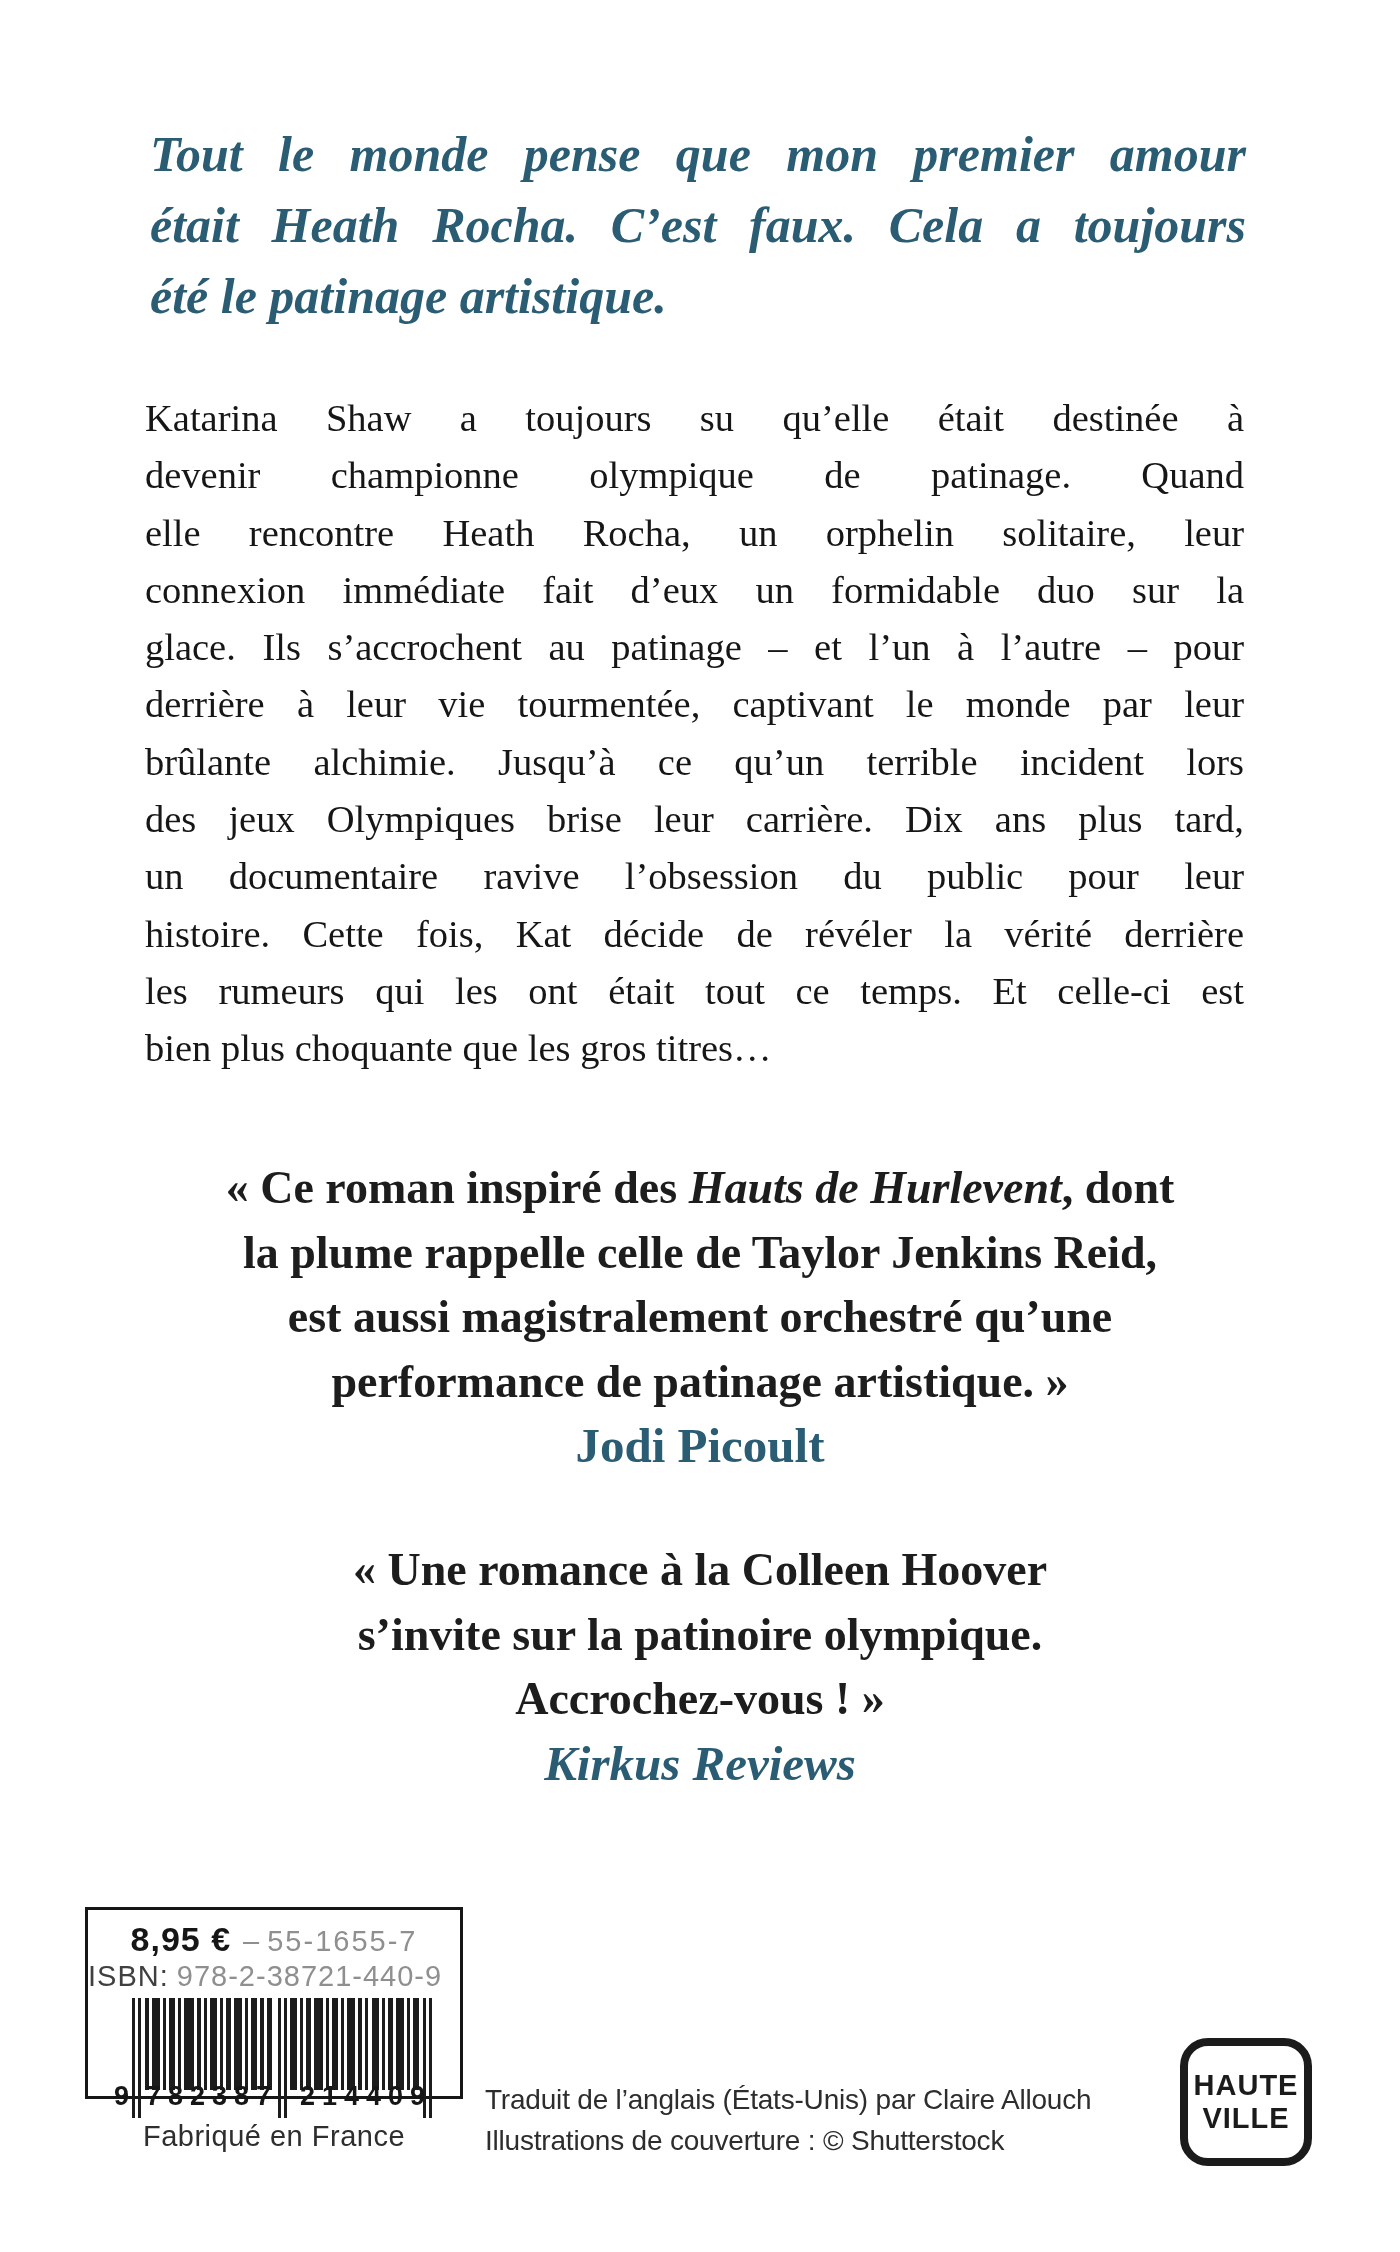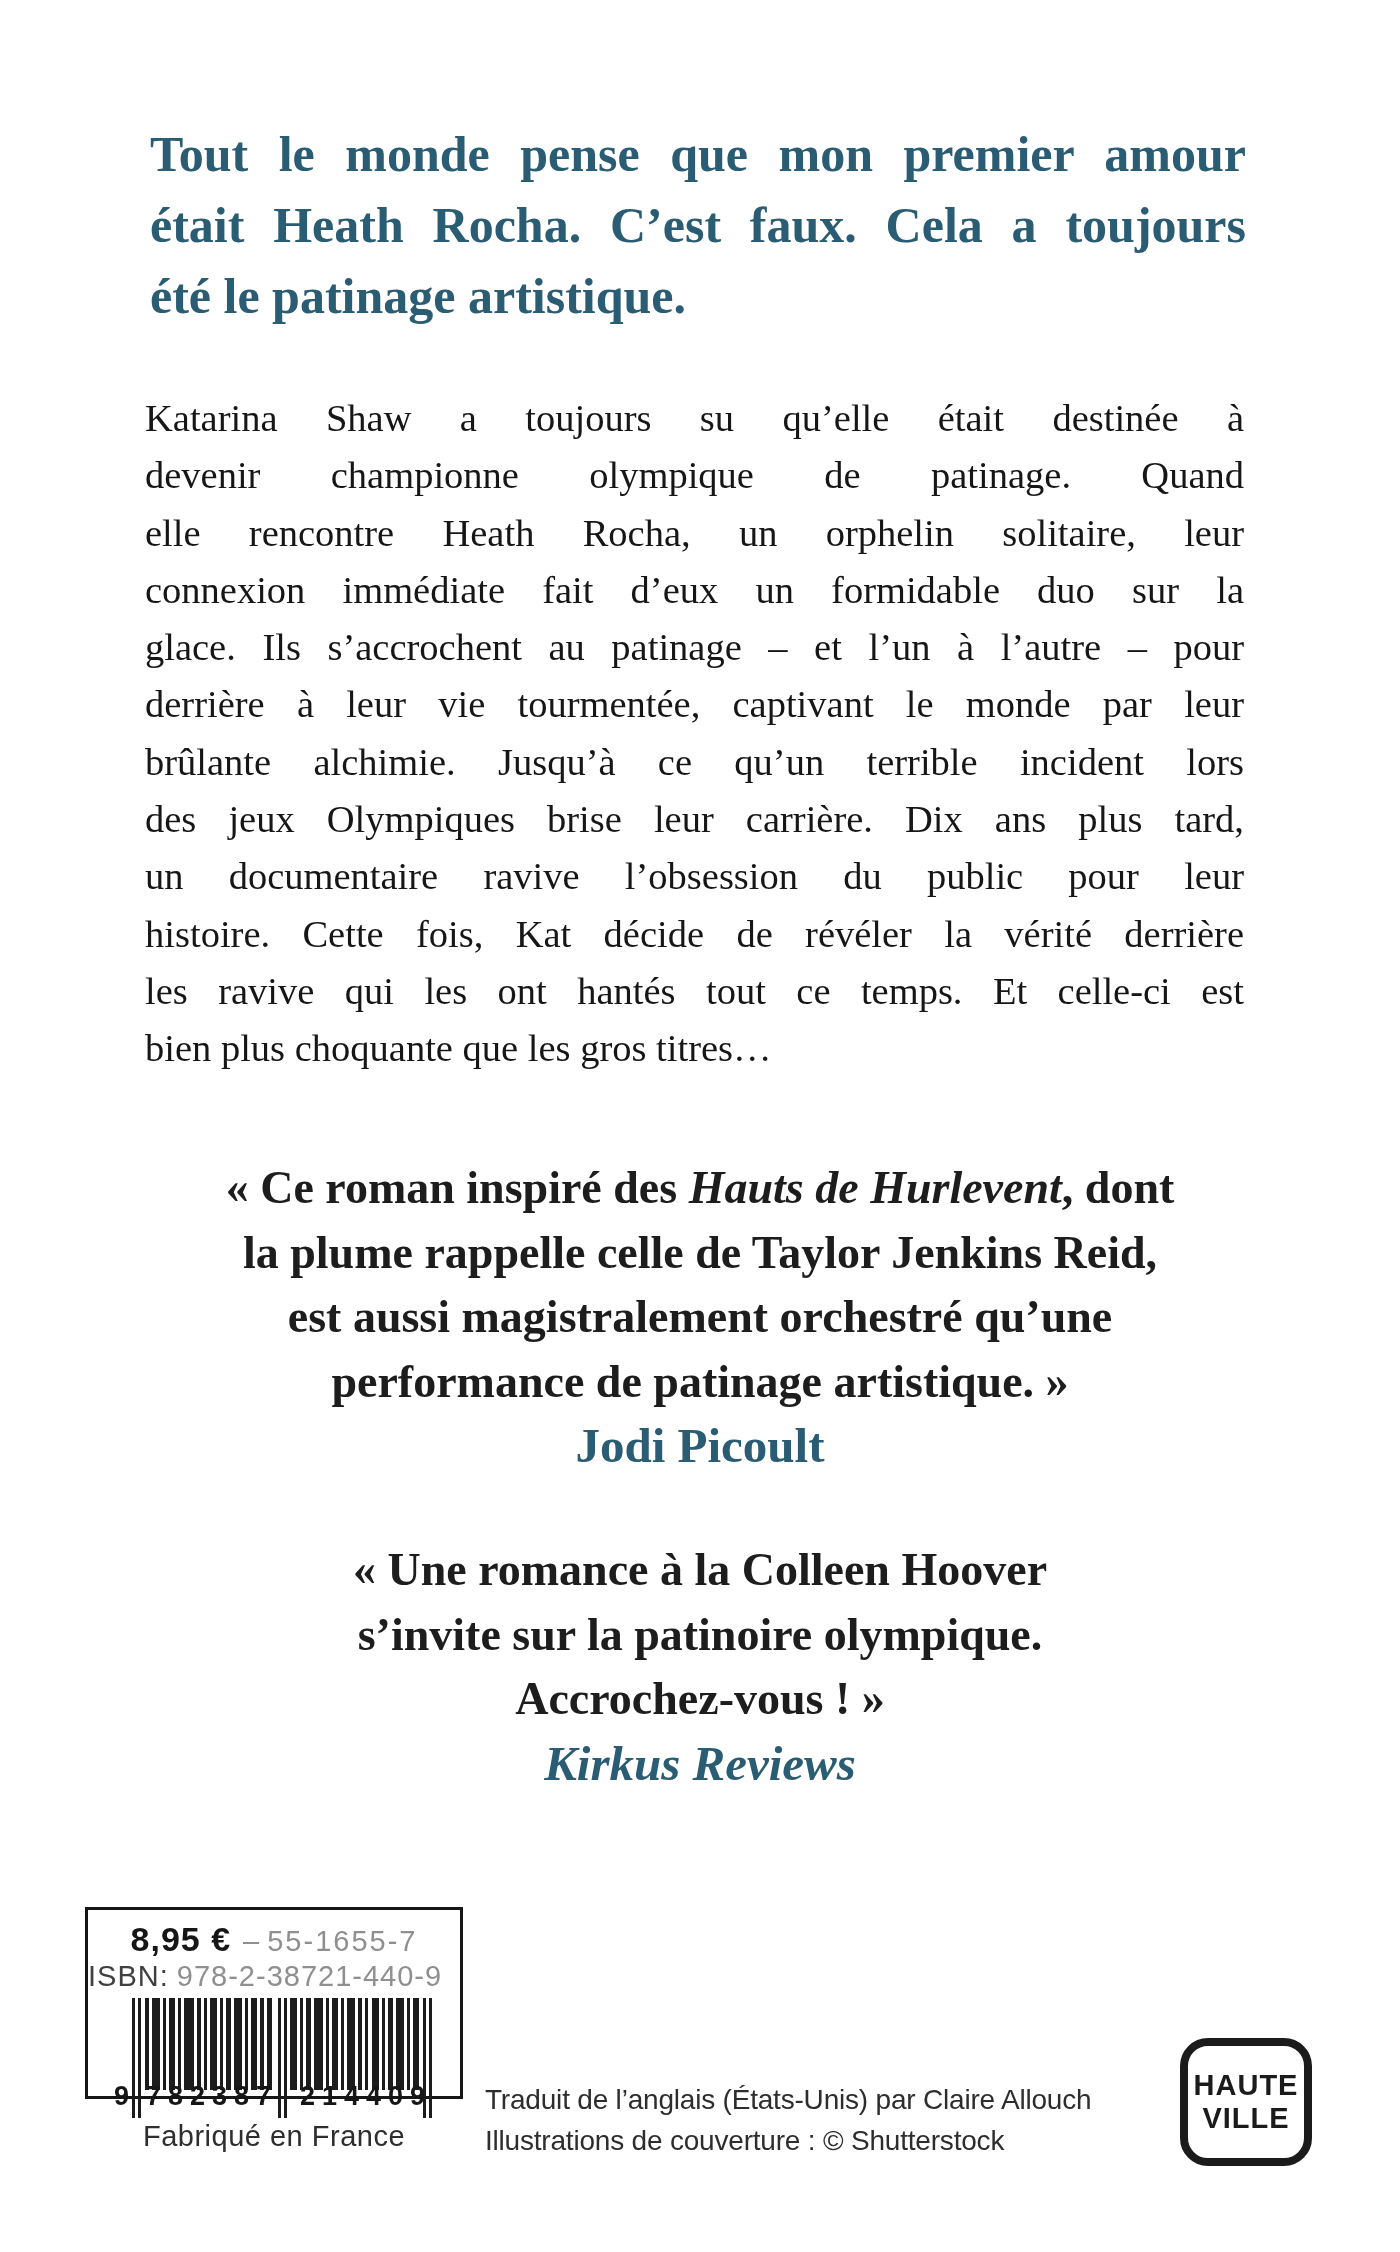--- a/index.html
+++ b/index.html
@@ -9,21 +9,21 @@
     height:2252px;
     background:#ffffff;
     overflow:hidden;
     font-family:"Liberation Serif", serif;
   }
   
   .top-quote{
     position:absolute;
     left:150px; top:119px; width:1096px;
     font-size:50px; line-height:71px;
-    font-weight:700; 
+    font-weight:700; font-style:italic;
     color:#2A5C73;
   }
   .jline{ text-align:justify; text-align-last:justify; }
   .jline.last{ text-align-last:left; }
 
   
   .synopsis{
     position:absolute;
     left:145px; top:390px; width:1099px;
     font-size:38.5px; line-height:57.3px;
@@ -122,21 +122,21 @@
     <div class="jline">Katarina Shaw a toujours su qu’elle était destinée à</div>
     <div class="jline">devenir championne olympique de patinage. Quand</div>
     <div class="jline">elle rencontre Heath Rocha, un orphelin solitaire, leur</div>
     <div class="jline">connexion immédiate fait d’eux un formidable duo sur la</div>
     <div class="jline">glace. Ils s’accrochent au patinage – et l’un à l’autre – pour</div>
     <div class="jline">derrière à leur vie tourmentée, captivant le monde par leur</div>
     <div class="jline">brûlante alchimie. Jusqu’à ce qu’un terrible incident lors</div>
     <div class="jline">des jeux Olympiques brise leur carrière. Dix ans plus tard,</div>
     <div class="jline">un documentaire ravive l’obsession du public pour leur</div>
     <div class="jline">histoire. Cette fois, Kat décide de révéler la vérité derrière</div>
-    <div class="jline">les ravive qui les ont hantés tout ce temps. Et celle-ci est</div>
+    <div class="jline">les rumeurs qui les ont était tout ce temps. Et celle-ci est</div>
     <div class="jline last">bien plus choquante que les gros titres…</div>
   </div>
 
   <div class="quote-block quote-picoult">
     <div class="qline"><span>« Ce roman inspiré des </span><span class="it">Hauts de Hurlevent</span><span>, dont</span></div>
     <div class="qline">la plume rappelle celle de Taylor Jenkins Reid,</div>
     <div class="qline">est aussi magistralement orchestré qu’une</div>
     <div class="qline">performance de patinage artistique. »</div>
     <div class="attribution">Jodi Picoult</div>
   </div>

